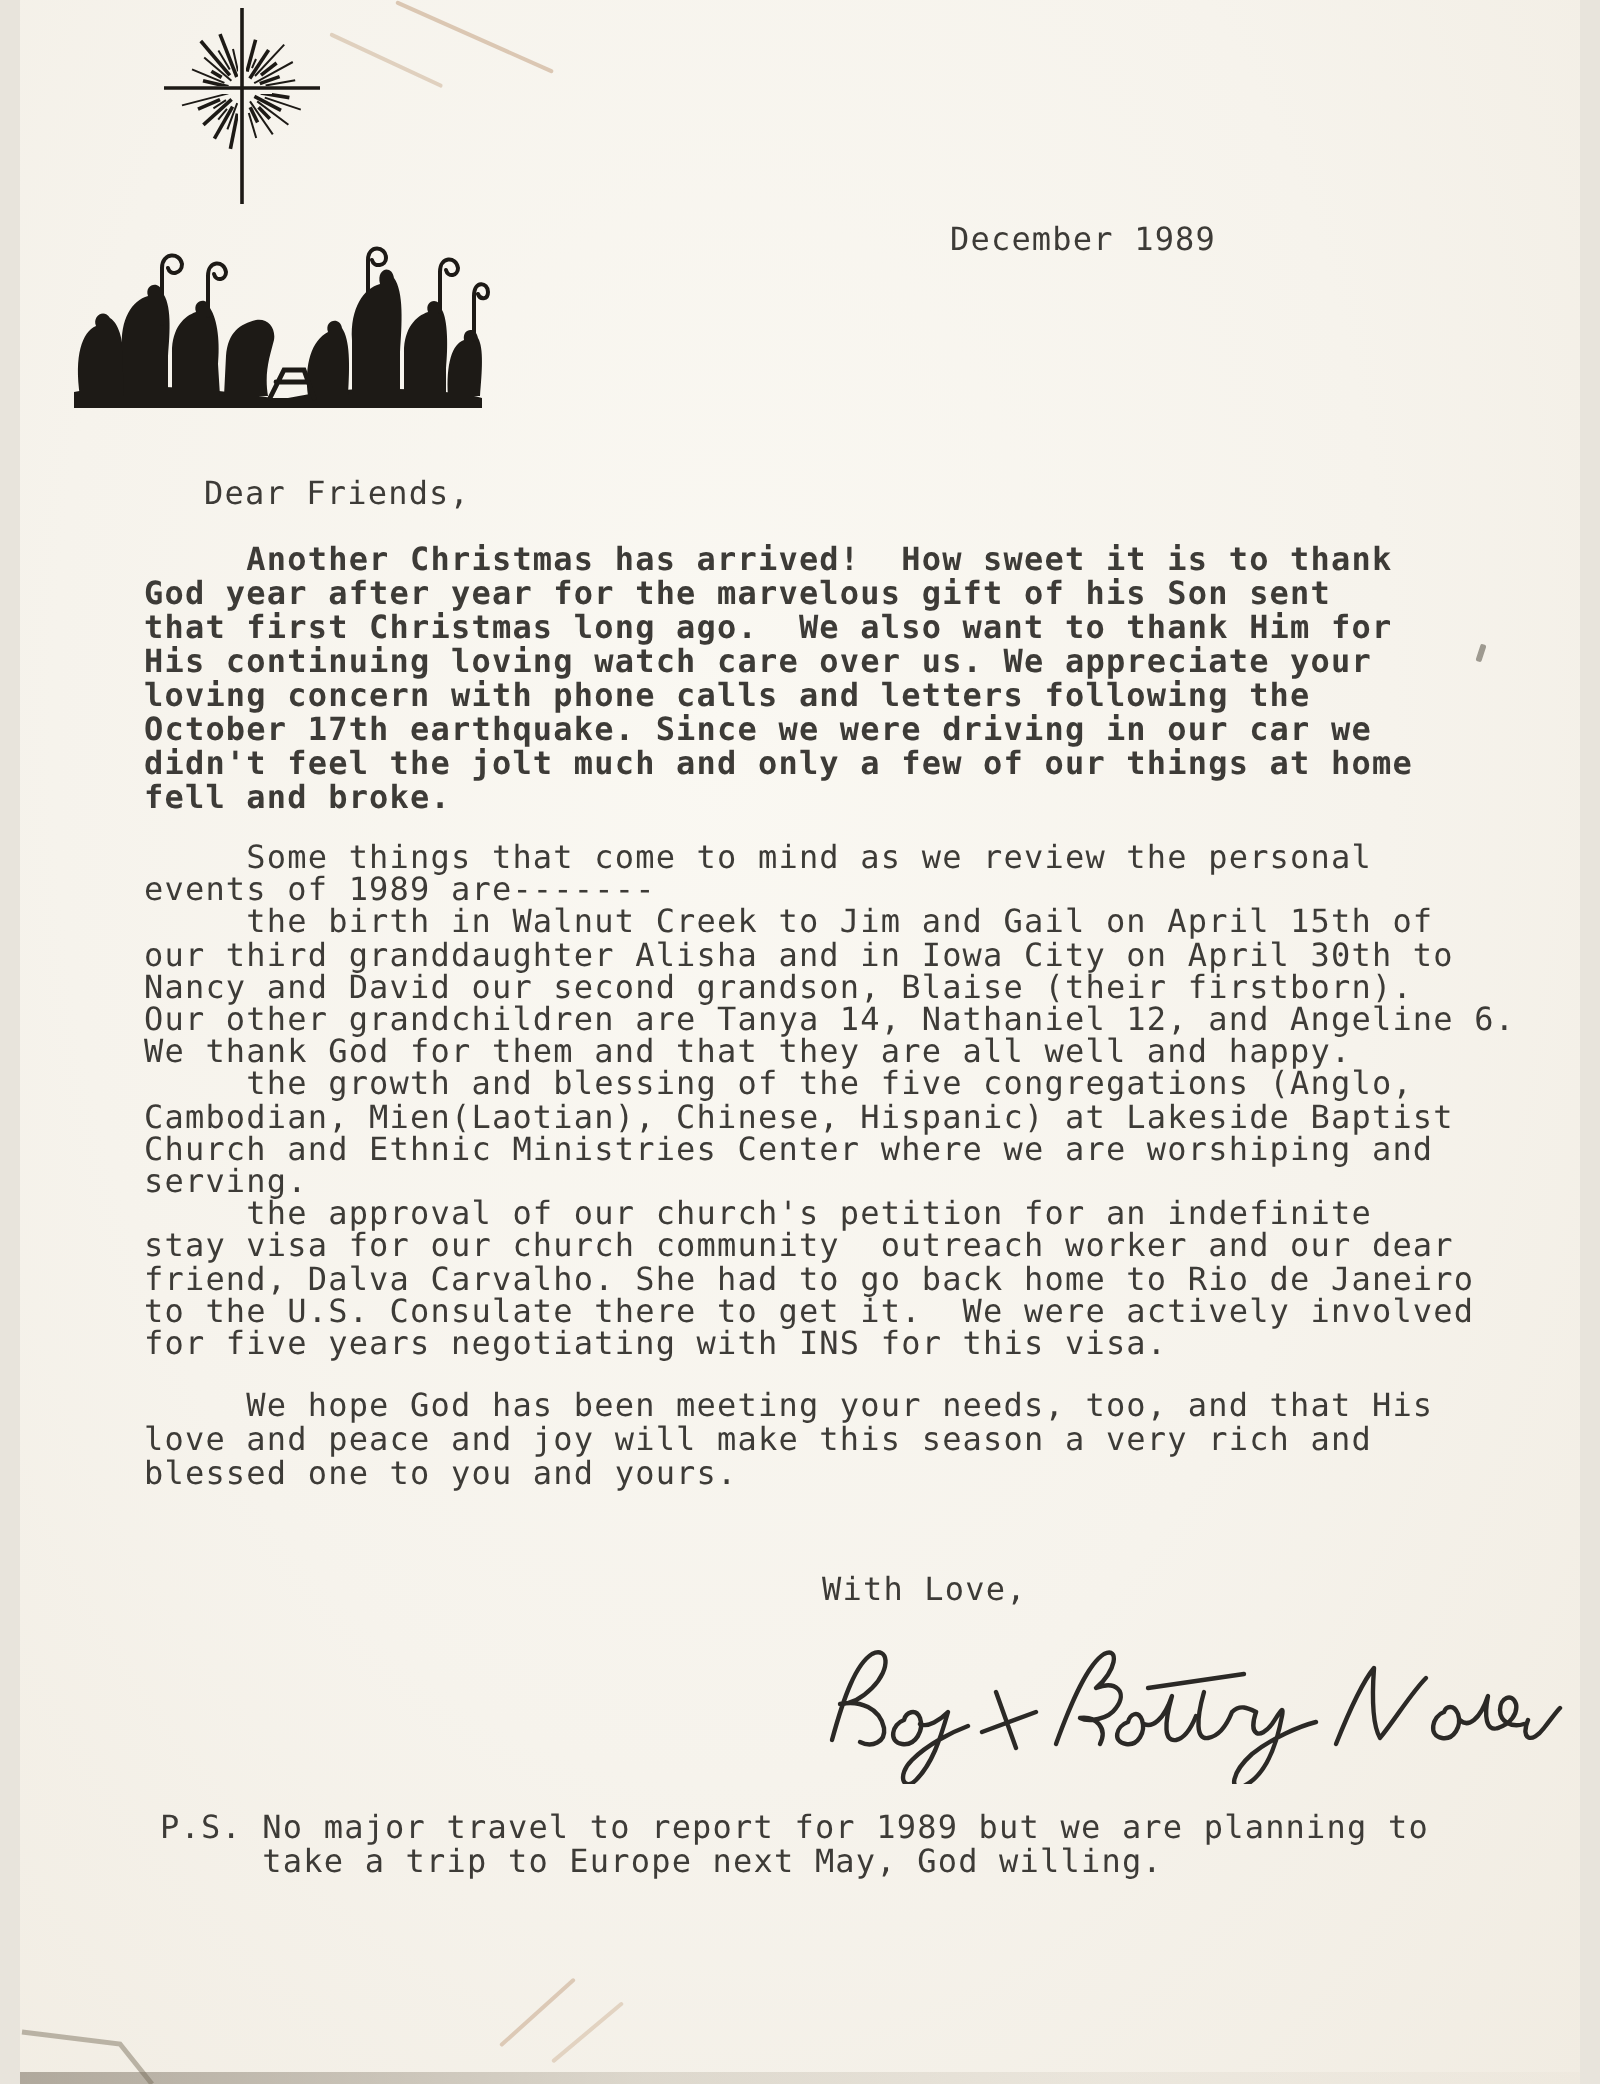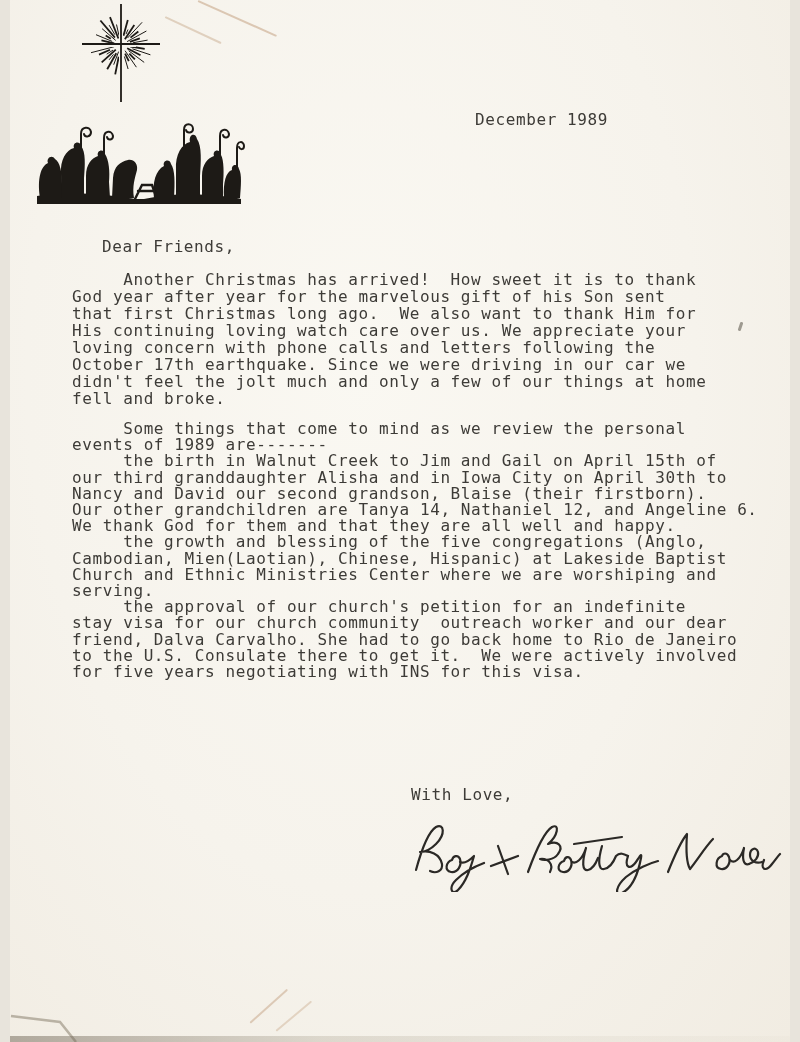--- a/index.html
+++ b/index.html
@@ -106,21 +106,21 @@
       <path d="M186,38 L186,18 C186,10 194,10 195,16 C195,20 190,21 189,17"></path>
       <path d="M203,52 L203,30 C203,22 210,23 210,28 C210,32 206,32 205,29"></path>
       <path d="M101,81 L108,67 L118,67 L123,81 M104,73 L120,73" stroke-width="2.4"></path>
     </g>
   </svg>
 
   <pre class="type" style="left:465px;top:111px;">December 1989</pre>
 
   <pre class="type" style="left:92px;top:238px;">Dear Friends,</pre>
 
-  <pre class="type" style="left:62px;top:271px;">     Another Christmas has arrived!  How sweet it is to thank
+  <pre class="type" style="left:62px;top:271px;font-weight:bold;">     Another Christmas has arrived!  How sweet it is to thank
 God year after year for the marvelous gift of his Son sent
 that first Christmas long ago.  We also want to thank Him for
 His continuing loving watch care over us. We appreciate your
 loving concern with phone calls and letters following the
 October 17th earthquake. Since we were driving in our car we
 didn't feel the jolt much and only a few of our things at home
 fell and broke.</pre>
 
   <pre class="type p2" style="left:62px;top:421px;">     Some things that come to mind as we review the personal
 events of 1989 are-------
@@ -132,20 +132,23 @@
      the growth and blessing of the five congregations (Anglo,
 Cambodian, Mien(Laotian), Chinese, Hispanic) at Lakeside Baptist
 Church and Ethnic Ministries Center where we are worshiping and
 serving.
      the approval of our church's petition for an indefinite
 stay visa for our church community  outreach worker and our dear
 friend, Dalva Carvalho. She had to go back home to Rio de Janeiro
 to the U.S. Consulate there to get it.  We were actively involved
 for five years negotiating with INS for this visa.</pre>
 
+  <pre class="type" style="left:62px;top:694px;">     We hope God has been meeting your needs, too, and that His
+love and peace and joy will make this season a very rich and
+blessed one to you and yours.</pre>
 
   <pre class="type" style="left:401px;top:786px;text-align:center;">With Love,</pre>
 
   <svg class="ornament" style="left:396px;top:814px;" width="382" height="78" viewBox="0 0 382 78">
     <g fill="none" stroke="#2b2926" stroke-width="2.2" stroke-linecap="round" stroke-linejoin="round">
       <path d="M10,56 C16,34 22,18 30,13 C38,9 40,20 30,30 C24,36 18,38 14,38 C24,36 34,40 36,50 C37,57 30,60 24,57"></path>
       <path d="M46,46 C40,48 38,57 45,58 C52,59 56,51 54,45 C52,40 47,42 46,46"></path>
       <path d="M54,48 C58,50 64,46 68,42 C64,56 60,68 52,76 C46,82 42,74 50,66 C58,58 70,52 78,49"></path>
       <path d="M92,32 L102,60 M85,52 L112,42"></path>
       <path d="M122,58 C130,36 138,18 146,13 C154,9 152,22 142,30 C152,26 158,32 152,40 C148,46 138,47 134,45 C142,44 148,50 144,58"></path>
@@ -155,20 +158,22 @@
       <path d="M222,42 C218,54 224,56 230,48 C234,42 236,38 235,44 C232,60 226,74 216,79 C208,82 210,72 220,63 C230,55 244,49 252,47"></path>
       <path d="M168,30 L216,23"></path>
       <path d="M262,58 C270,38 276,26 281,20 C280,34 280,48 284,55 C292,45 300,32 307,25"></path>
       <path d="M316,42 C310,44 308,54 315,55 C321,56 325,49 323,43 C321,38 317,39 316,42"></path>
       <path d="M324,46 C328,50 334,46 338,34 C336,44 337,52 343,50"></path>
       <path d="M343,50 C349,48 353,43 352,38 C350,32 344,35 344,41 C344,47 350,50 356,48"></path>
       <path d="M358,46 C354,56 360,58 366,50 C370,45 372,42 374,40"></path>
     </g>
   </svg>
 
+  <pre class="type" style="left:70px;top:905px;">P.S. No major travel to report for 1989 but we are planning to
+     take a trip to Europe next May, God willing.</pre>
 
   <div class="scratch" style="left:240px;top:1022px;width:50px;height:1.5px;opacity:.45;transform:rotate(-42deg);"></div>
   <div class="scratch" style="left:266px;top:1030px;width:46px;height:1.5px;opacity:.35;transform:rotate(-40deg);"></div>
 
   <div class="edge-mark"></div>
 
   <svg class="ornament" style="left:0px;top:1008px;" width="80" height="34" viewBox="0 0 80 34">
     <path d="M1,8 L50,14 L66,34" fill="none" stroke="#b3ab9c" stroke-width="2.5" opacity=".9"></path>
   </svg>
 

